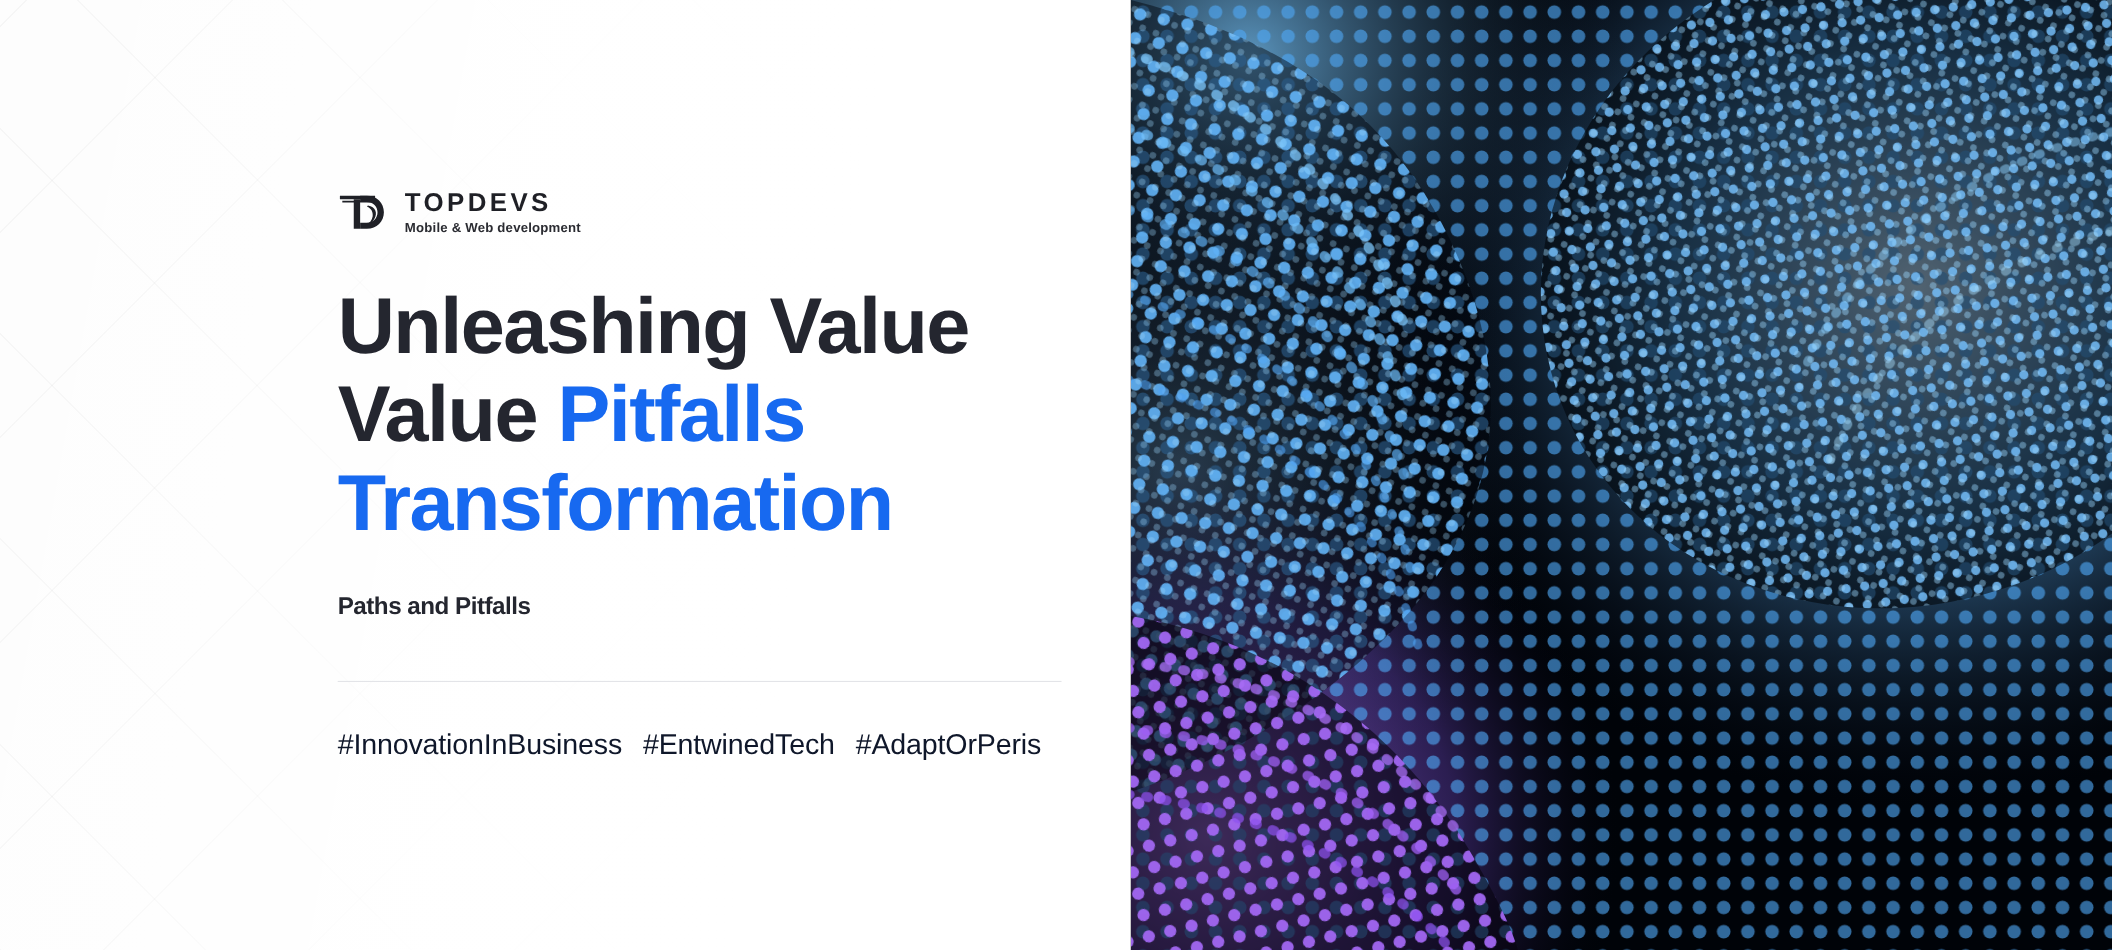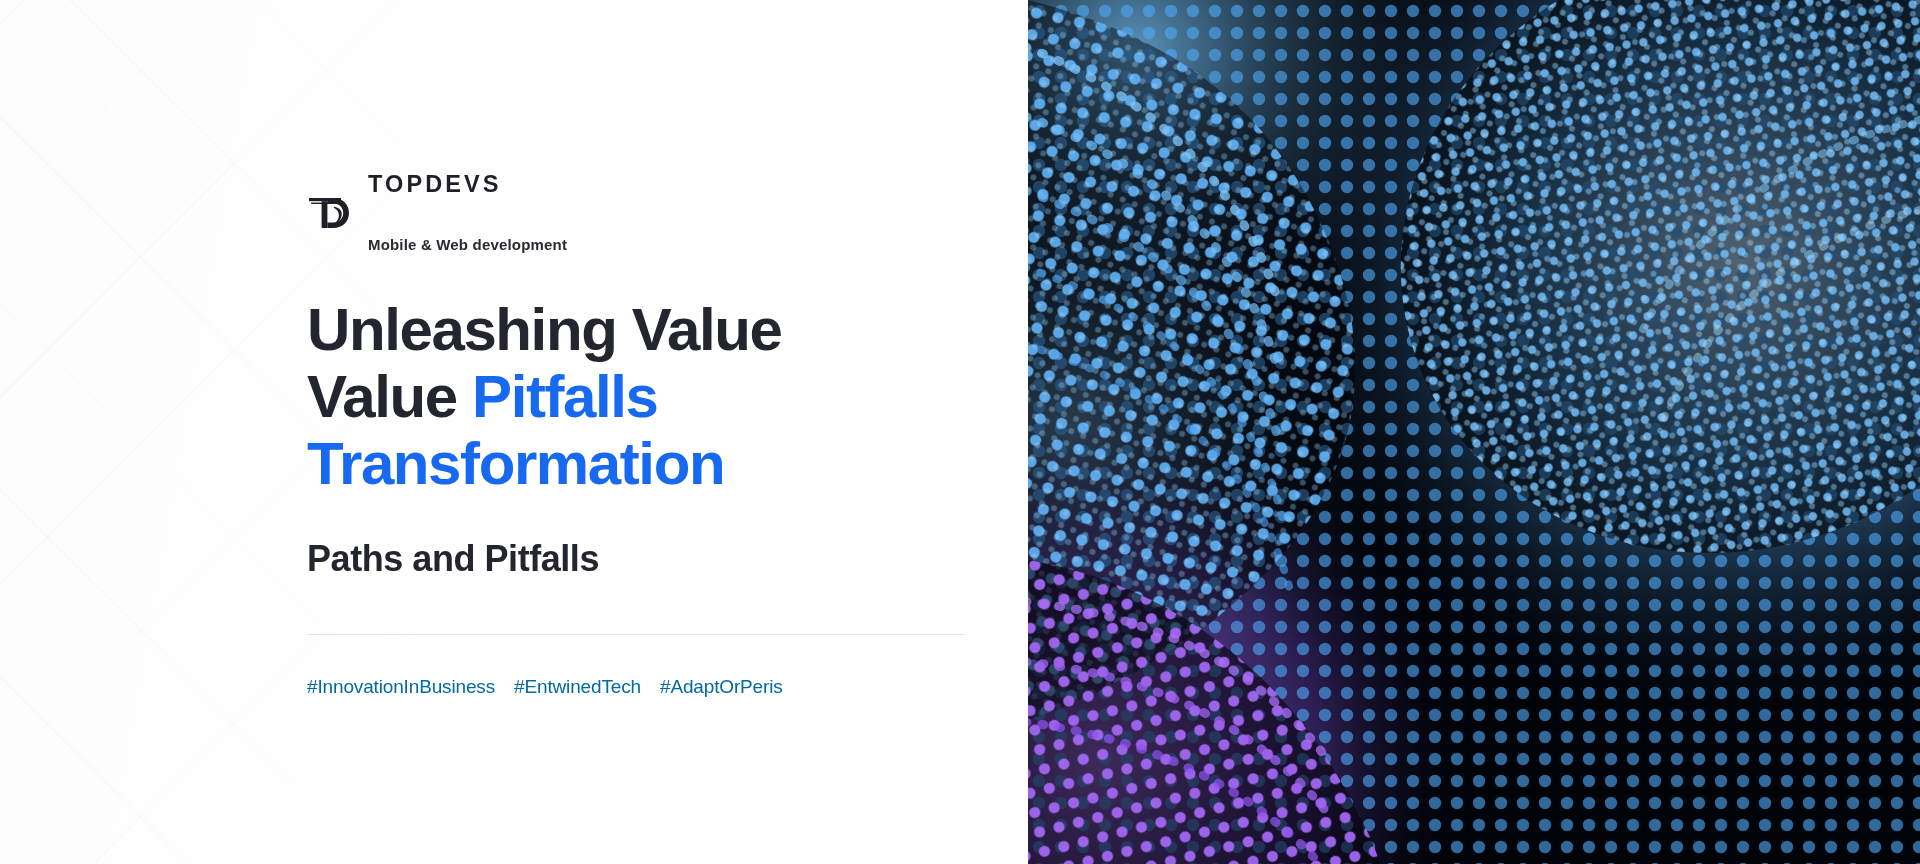--- a/index.html
+++ b/index.html
@@ -79,59 +79,58 @@
     width: 52px;
     height: 40px;
     flex: 0 0 52px;
     display: block;
   }
   .logo-text {
     display: flex;
     flex-direction: column;
     justify-content: center;
     padding-top: 1px;
-    gap: 36px;
   }
   .logo-wordmark {
     font-family: "Liberation Sans", sans-serif;
     font-size: 23.5px;
     font-weight: 700;
     letter-spacing: 3.1px;
     color: #1f2026;
     line-height: 1.0;
   }
   .logo-tagline {
     font-family: "Liberation Sans", sans-serif;
-    font-size: 15px;
+    font-size: 12px;
     font-weight: 600;
     letter-spacing: 0.18px;
     color: #2a2b31;
     line-height: 1.0;
     margin-top: 4px;
   }
 
   
   .headline {
     font-family: "Liberation Sans", sans-serif;
-    font-size: 60px;
+    font-size: 72px;
     font-weight: 700;
     line-height: 1.12;
     letter-spacing: -1.4px;
     color: #24262f;
     margin: 0 0 40px 0;
     max-width: 620px;
   }
   .headline .accent {
     color: #1769f0;
   }
 
   
   .subtitle {
     font-family: "Liberation Sans", sans-serif;
-    font-size: 36px;
+    font-size: 22px;
     font-weight: 700;
     letter-spacing: -0.45px;
     color: #24262f;
     margin: 0 0 54px 0;
     line-height: 1.2;
   }
 
   
   .divider {
     width: 658px;
@@ -143,24 +142,24 @@
 
   
   .hashtags {
     display: flex;
     align-items: center;
     gap: 19px;
     flex-wrap: wrap;
   }
   .hashtag {
     font-family: "Liberation Sans", sans-serif;
-    font-size: 19px;
+    font-size: 26px;
     font-weight: 400;
     letter-spacing: -0.15px;
-    color: #0369a1;
+    color: #0f172a;
     line-height: 1.3;
     white-space: nowrap;
     text-align: center;
   }
 
   
   .right-panel {
     position: relative;
     width: 892px;
     height: 864px;

